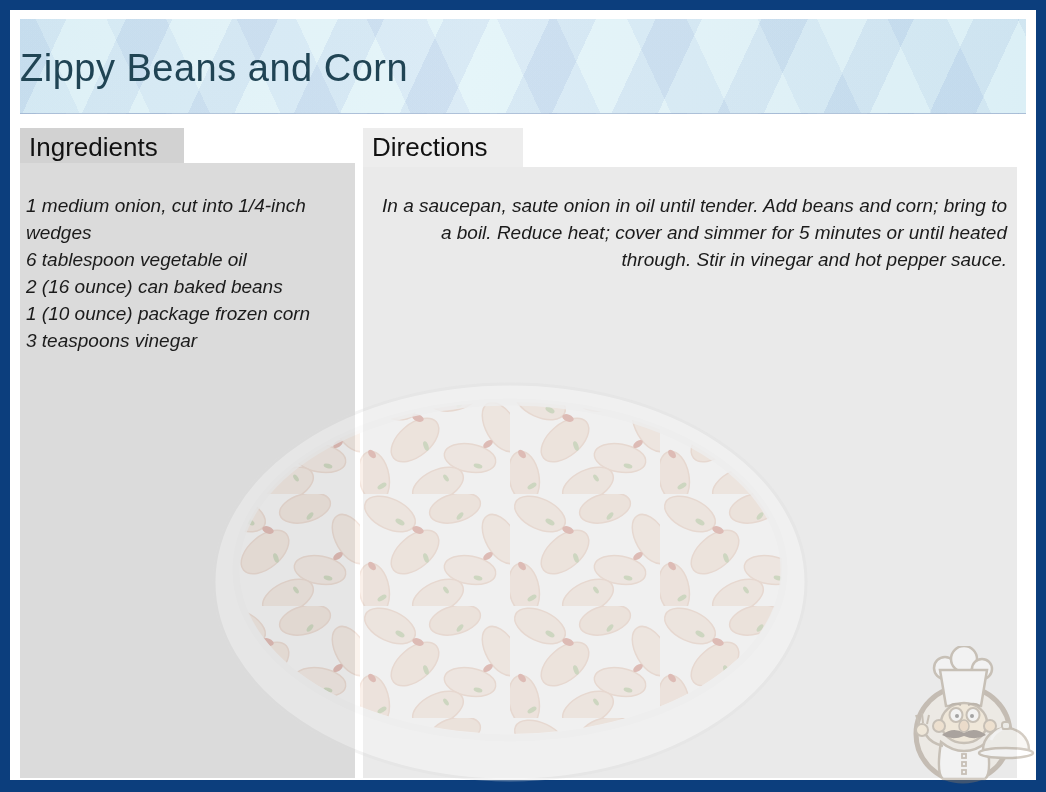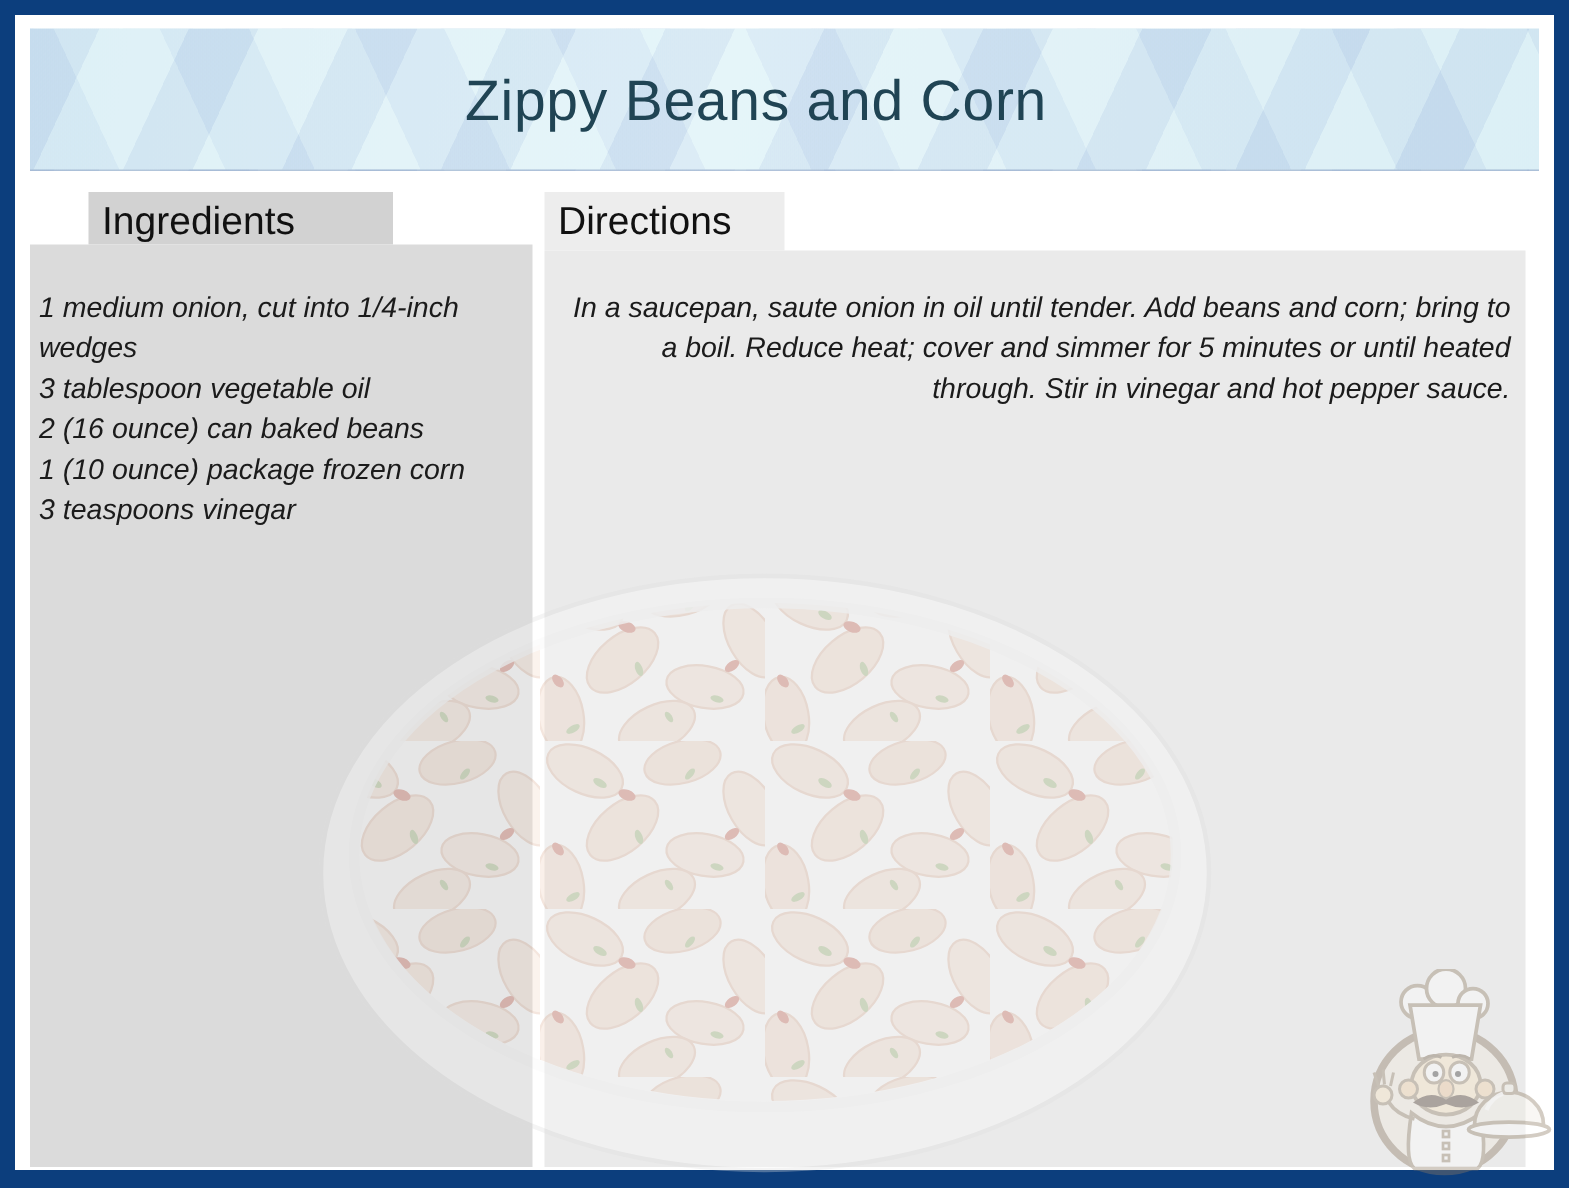--- a/index.html
+++ b/index.html
@@ -11,27 +11,27 @@
   .banner{
     position:absolute; left:10px; top:9px; width:1006px; height:94px;
     background:
       repeating-linear-gradient(115deg, rgba(140,150,210,0.10) 0 42px, rgba(255,255,255,0.14) 42px 96px),
       repeating-linear-gradient(65deg, rgba(140,150,210,0.09) 0 54px, rgba(255,255,255,0.12) 54px 118px),
       linear-gradient(100deg, var(--banner-base,#d3ecf4), #ddf1f7 45%, #cfe9f2);
     border-bottom:1px solid rgba(140,160,195,0.55);
   }
   .banner .title{
     position:absolute; right:0; top:0; width:100%; height:94px; line-height:98px;
-    text-align:center; padding-right:38px; box-sizing:border-box;
+    text-align:left; padding-right:38px; box-sizing:border-box;
     font-size:38px; letter-spacing:0.5px; color:var(--title,#204454);
   }
 
   
   .head-box{position:absolute; font-size:26px; color:#111; box-sizing:border-box; padding:4px 0 0 9px;}
-  .ing-head{left:10px; top:118px; width:203px; height:35px; background:var(--ingredients-heading,#d2d2d2);margin-left:39px;}
+  .ing-head{left:10px; top:118px; width:164px; height:35px; background:var(--ingredients-heading,#d2d2d2);}
   .dir-head{left:353px; top:118px; width:160px; height:39px; background:var(--directions-heading,#ededed);}
 
   
   .panel{position:absolute; box-sizing:border-box; color:var(--text,#1b1b1b);font-style:italic;}
   .ing-panel{left:10px; top:153px; width:335px; height:615px; background:var(--ingredients-panel,#dbdbdb);
              padding:29px 8px 0 6px;}
   .dir-panel{left:353px; top:157px; width:654px; height:611px; background:var(--directions-panel,#eaeaea);
              padding:25px 10px 0 6px;}
   .body-text{font-size:19px; line-height:27px;text-align:right;}
   .ingredient-item{font-size:19px; line-height:27px;}
@@ -50,21 +50,21 @@
       <div class="title">Zippy Beans and Corn</div>
     </div>
 
     <div class="head-box ing-head">Ingredients</div>
     <div class="head-box dir-head">Directions</div>
 
     <div class="panel ing-panel">
       <div>
 
       <div class="ingredient-item">1 medium onion, cut into 1/4-inch wedges</div>
-          <div class="ingredient-item">3 tablespoon vegetable oil</div>
+          <div class="ingredient-item">6 tablespoon vegetable oil</div>
           <div class="ingredient-item">2 (16 ounce) can baked beans</div>
           <div class="ingredient-item">1 (10 ounce) package frozen corn</div>
           <div class="ingredient-item">3 teaspoons vinegar</div>
         </div>
     </div>
 
     <div class="panel dir-panel">
       <div class="body-text">In a saucepan, saute onion in oil until tender. Add beans and corn; bring to a boil. Reduce heat; cover and simmer for 5 minutes or until heated through. Stir in vinegar and hot pepper sauce.</div>
     </div>
 

